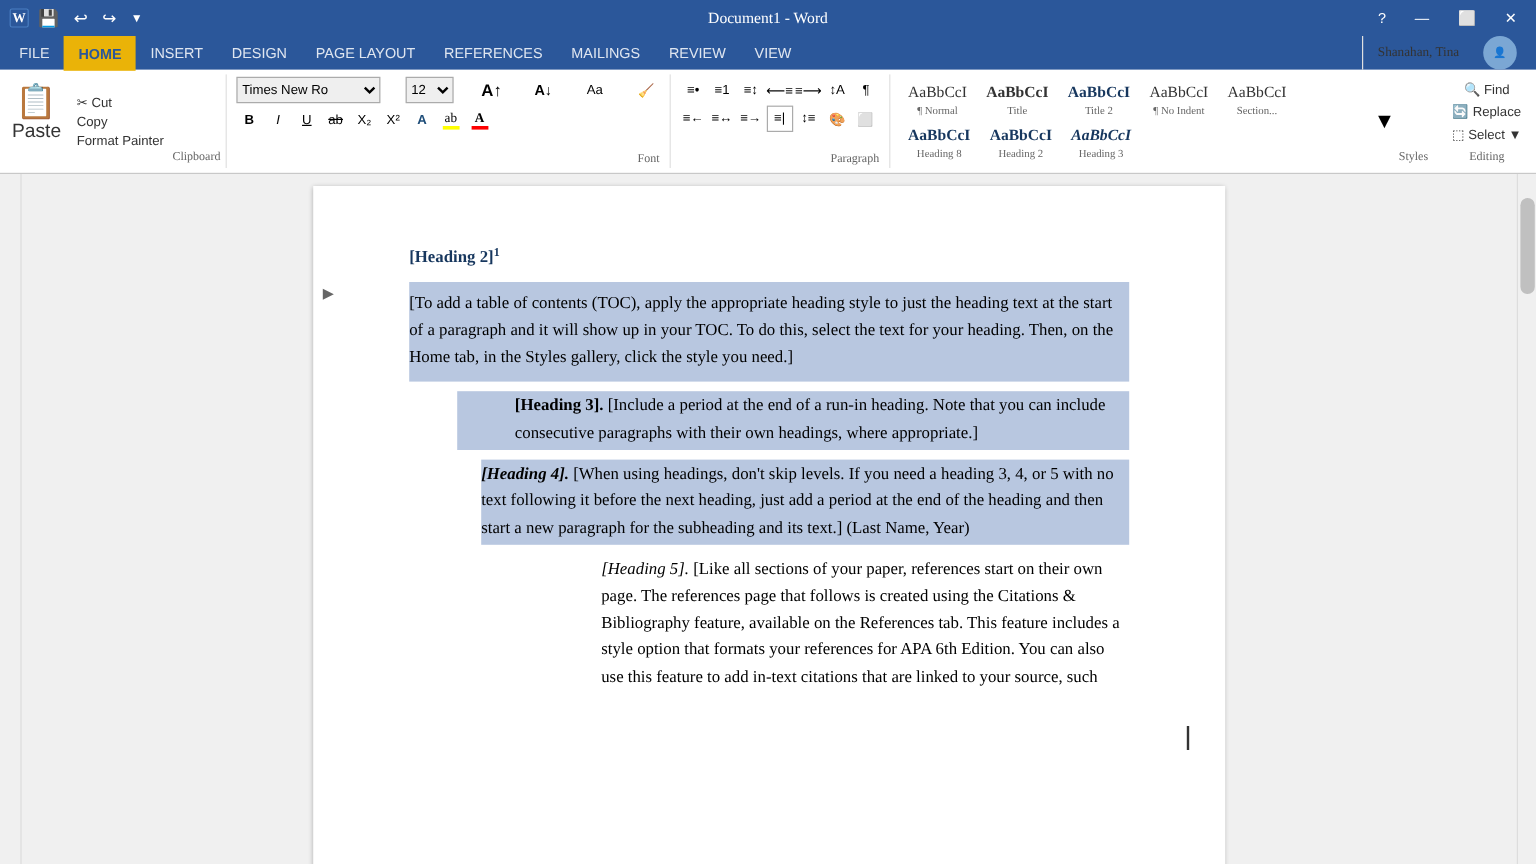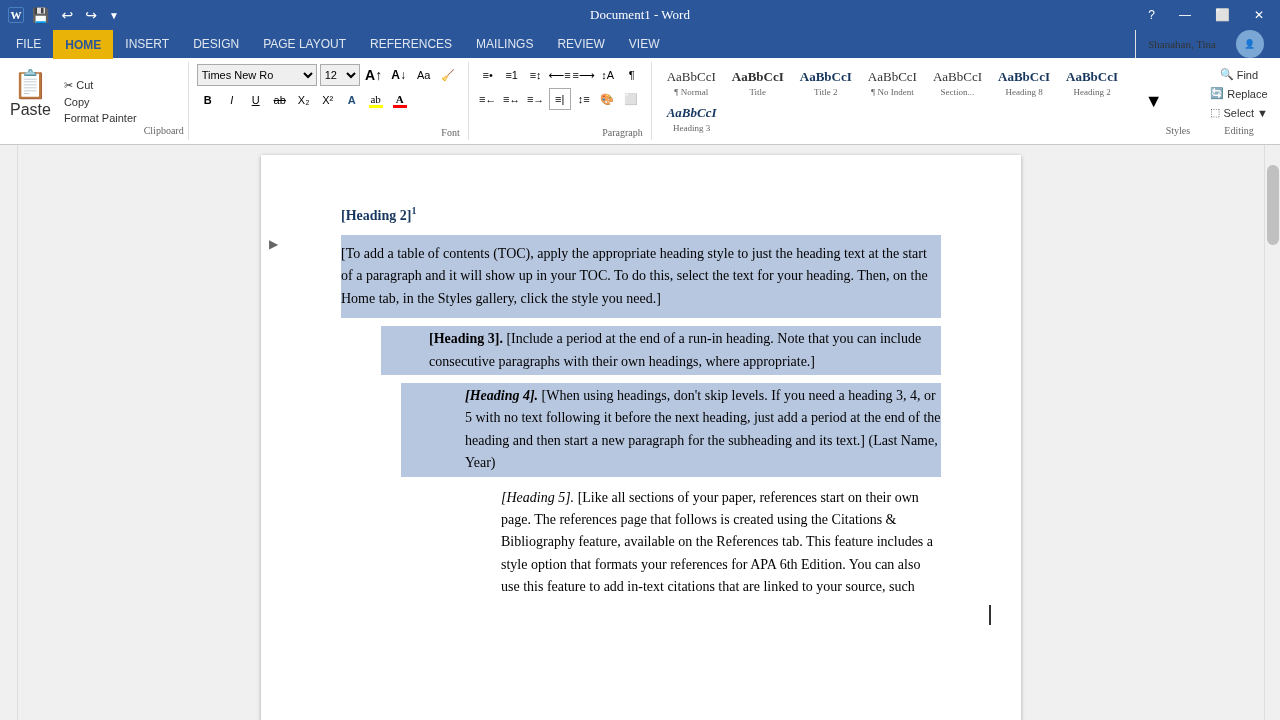--- a/index.html
+++ b/index.html
@@ -74,21 +74,21 @@
       border: none;
       background: none;
       font-size: 11px;
       color: #333;
     }
     .clipboard-sub { display: flex; flex-direction: column; gap: 2px; padding: 0 4px; justify-content: center; }
     .small-btn { font-size: 11px; color: #333; background: none; border: none; cursor: pointer; text-align: left; padding: 1px 3px; }
 
     
     .font-controls { display: flex; flex-direction: column; gap: 3px; }
-    .font-row1 { display: flex; gap: 3px; align-items: center; }
+    .font-row1 { display: flex; gap: 21px; align-items: center; }
     .font-select { font-size: 11px; width: 120px; height: 22px; border: 1px solid #ababab; }
     .size-select { font-size: 11px; width: 40px; height: 22px; border: 1px solid #ababab; }
     .font-row2 { display: flex; gap: 2px; align-items: center; }
     .fmt-btn { font-size: 11px; width: 22px; height: 22px; border: 1px solid transparent; background: none; cursor: pointer; display: flex; align-items: center; justify-content: center; }
     .color-btn { display: flex; flex-direction: column; align-items: center; }
     .color-bar { height: 3px; width: 14px; }
 
     
     .styles-area {
       display: flex;
@@ -394,21 +394,21 @@
         <p style="padding: 4px 0;">
           <span>[To add a table of contents (TOC), apply the appropriate heading style to just the heading text at the start of a paragraph and it will show up in your TOC.  To do this, select the text for your heading.  Then, on the Home tab, in the Styles gallery, click the style you need.]</span>
         </p>
       </div>
 
       <p class="heading3-line selected-block" style="margin-top:8px;padding-left:48px;">
         <span class="h3-label">[Heading 3].</span>
         <span> [Include a period at the end of a run-in heading.  Note that you can include consecutive paragraphs with their own headings, where appropriate.]</span>
       </p>
 
-      <p class="heading4-line selected-block" style="margin-top:8px;padding-left:64px;">
+      <p class="heading4-line selected-block" style="margin-top:8px;">
         <span class="h4-label">[Heading 4].</span>
         <span> [When using headings, don't skip levels.  If you need a heading 3, 4, or 5 with no text following it before the next heading, just add a period at the end of the heading and then start a new paragraph for the subheading and its text.]  (Last Name, Year)</span>
       </p>
 
       <p class="heading5-line" style="margin-top:8px;padding-left:80px;">
         <span class="h5-label">[Heading 5].</span>
         <span> [Like all sections of your paper, references start on their own page.  The references page that follows is created using the Citations &amp; Bibliography feature, available on the References tab.  This feature includes a style option that formats your references for APA 6th Edition.  You can also use this feature to add in-text citations that are linked to your source, such</span>
       </p>
 
       <div style="position:absolute;right:30px;top:450px;width:2px;height:20px;background:#333;"></div>

